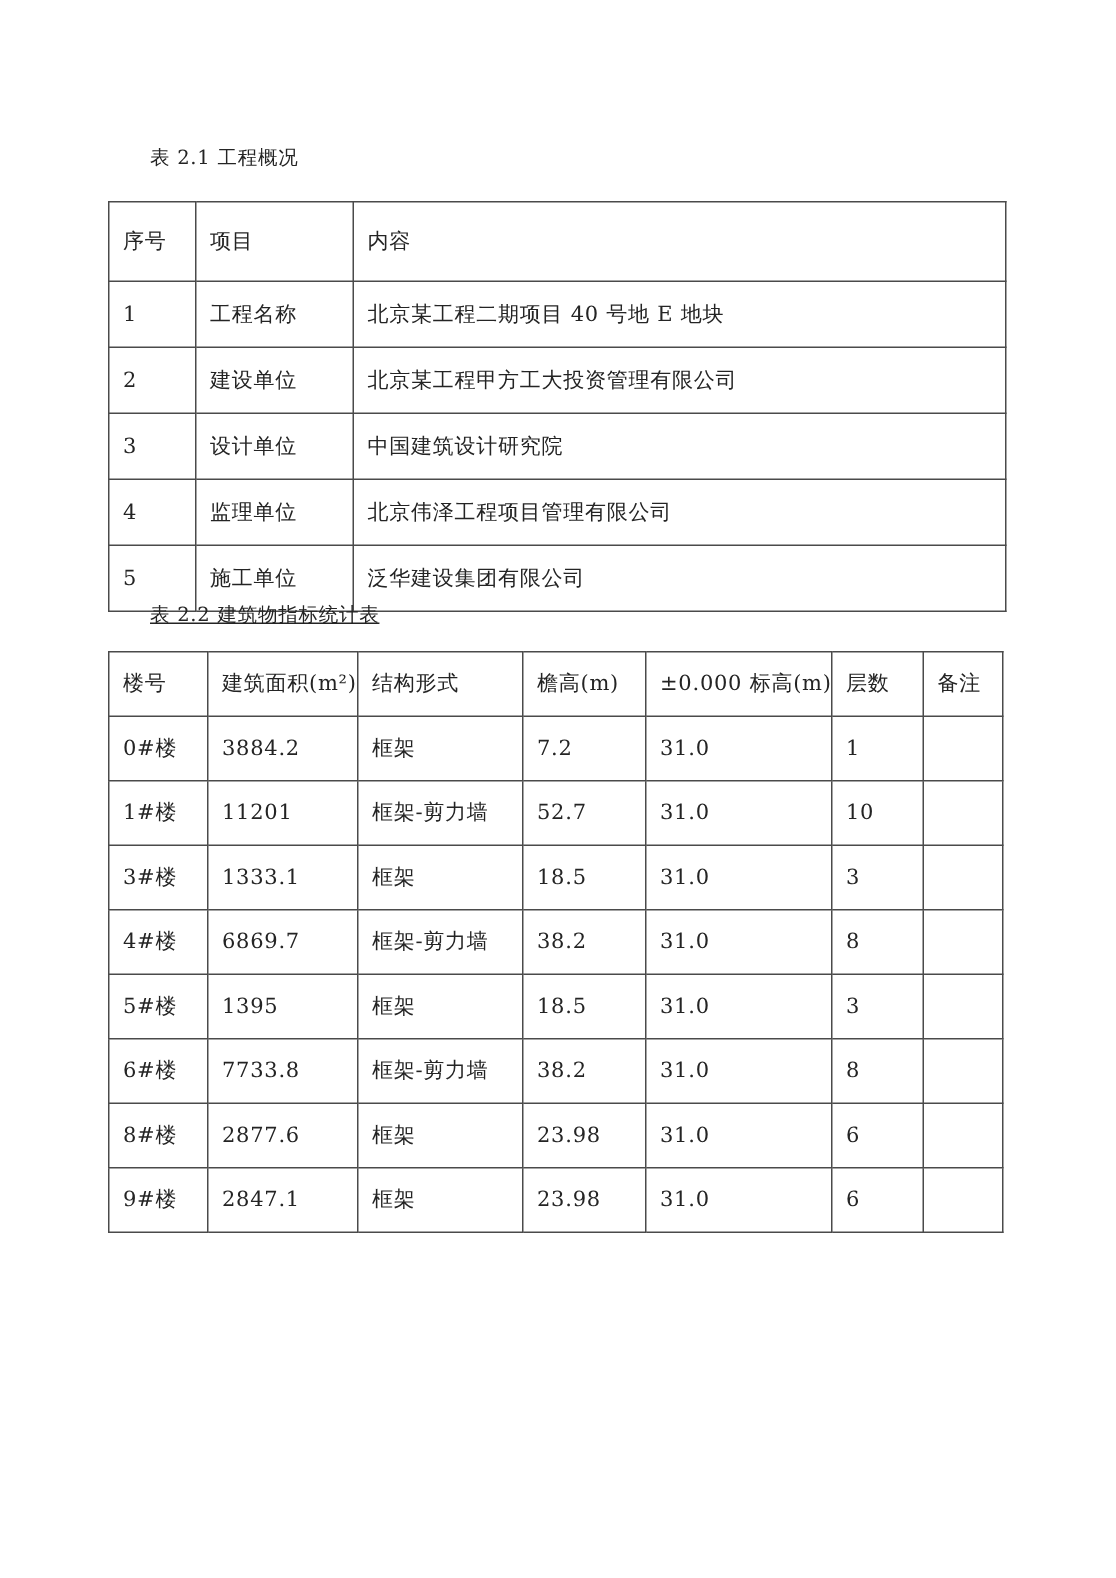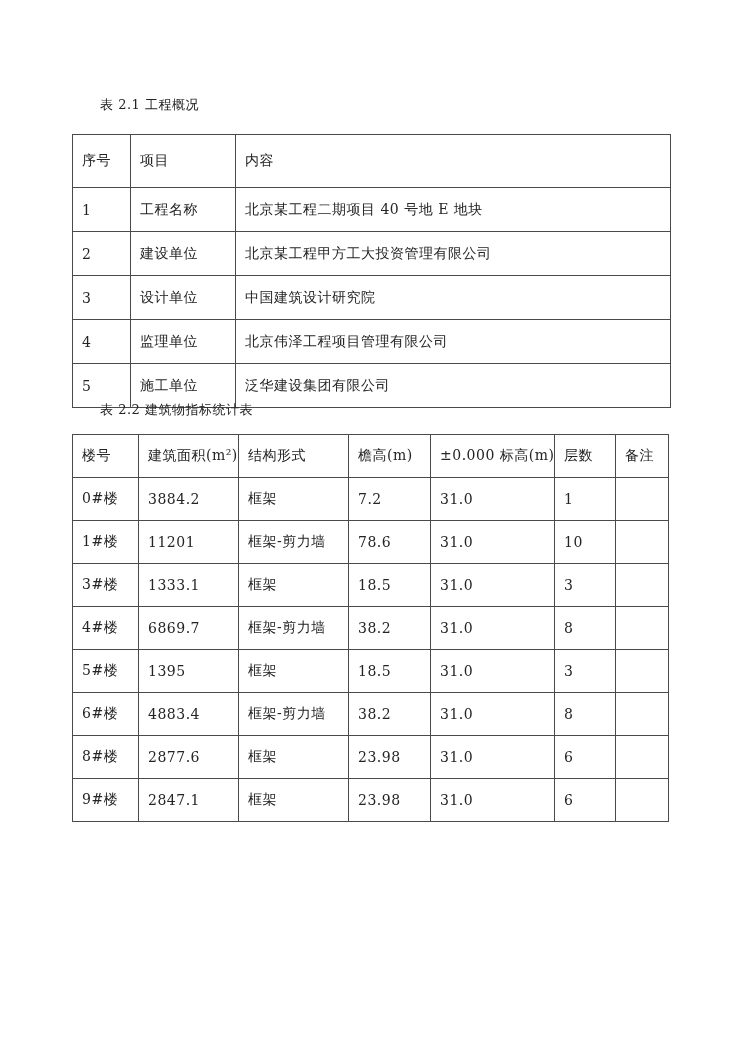--- a/index.html
+++ b/index.html
@@ -16,21 +16,21 @@
     overflow: hidden;
   }
   .doc-title {
     position: absolute;
     left: 100px;
     font-size: 13px;
     letter-spacing: 0.5px;
     white-space: pre;
   }
   #title-1 { top: 96px; }
-  #title-2 { top: 401px; }
+  #title-2 { top: 401px; text-decoration: underline; }
 
   table.doc-table {
     position: absolute;
     left: 72px;
     border-collapse: collapse;
     table-layout: fixed;
     font-size: 14px;
   }
   #table-1 { top: 134px; width: 598px; }
   #table-2 { top: 434px; width: 596px; border-radius: 12px; }
@@ -127,21 +127,21 @@
         <td>框架</td>
         <td>7.2</td>
         <td>31.0</td>
         <td>1</td>
         <td></td>
       </tr>
       <tr>
         <td>1#楼</td>
         <td>11201</td>
         <td>框架-剪力墙</td>
-        <td>78.6</td>
+        <td>52.7</td>
         <td>31.0</td>
         <td>10</td>
         <td></td>
       </tr>
       <tr>
         <td>3#楼</td>
         <td>1333.1</td>
         <td>框架</td>
         <td>18.5</td>
         <td>31.0</td>
@@ -161,21 +161,21 @@
         <td>5#楼</td>
         <td>1395</td>
         <td>框架</td>
         <td>18.5</td>
         <td>31.0</td>
         <td>3</td>
         <td></td>
       </tr>
       <tr>
         <td>6#楼</td>
-        <td>4883.4</td>
+        <td>7733.8</td>
         <td>框架-剪力墙</td>
         <td>38.2</td>
         <td>31.0</td>
         <td>8</td>
         <td></td>
       </tr>
       <tr>
         <td>8#楼</td>
         <td>2877.6</td>
         <td>框架</td>

